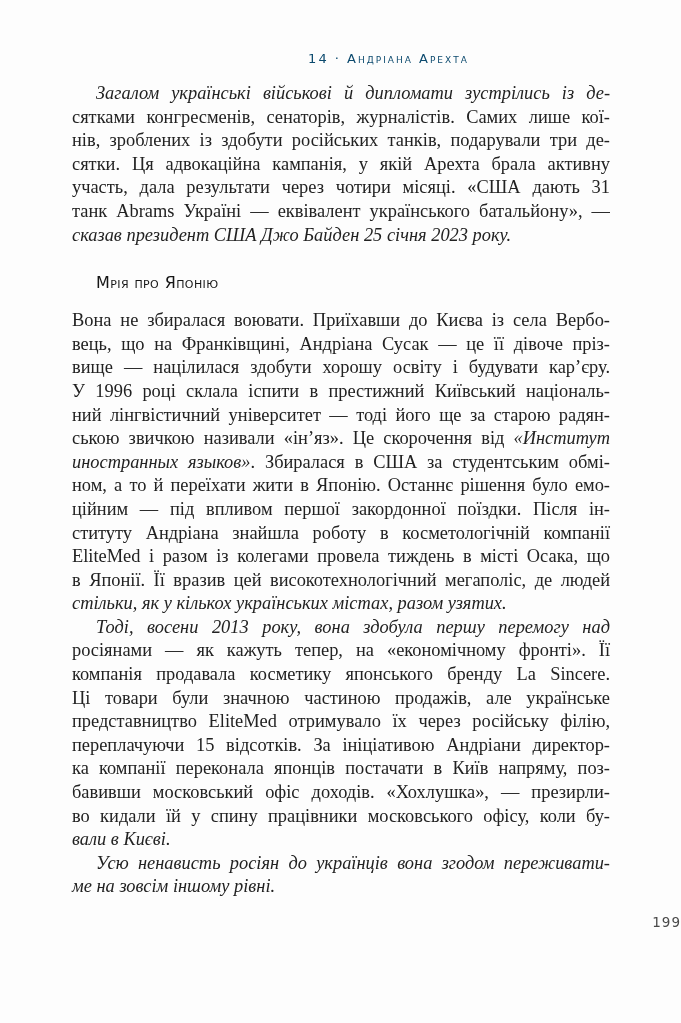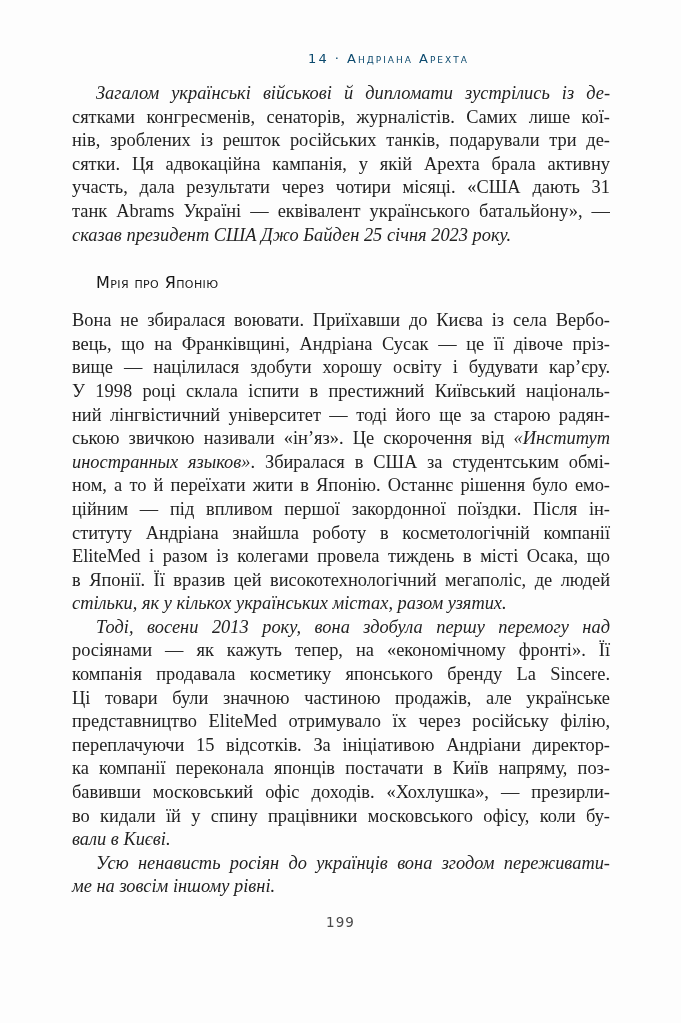--- a/index.html
+++ b/index.html
@@ -66,49 +66,49 @@
     letter-spacing: 0.4px;
     line-height: 20px;
     color: #161616;
     margin: 26px 0 16px 24px;
   }
   .page-number {
     position: absolute;
     top: 914px;
     left: 0;
     width: 100%;
-    text-align: center;
+    text-align: right;
     font-family: "DejaVu Sans", sans-serif;
     font-size: 13.5px;
     letter-spacing: 1px;
     color: #4a4a4a;
   }
 </style>
 </head>
 <body>
 
 <div class="page">
   <div class="running-header">14 · Андріана Арехта</div>
 
   <div class="content">
       <div class="para indent">
         <div class="line first-line"><span>Загалом українські військові й дипломати зустрілись із де-</span></div>
         <div class="line"><span>сятками конгресменів, сенаторів, журналістів. Самих лише кої-</span></div>
-        <div class="line"><span>нів, зроблених із решток російських танків, подарували три де-</span></div>
+        <div class="line"><span>нів, зроблених із здобути російських танків, подарували три де-</span></div>
         <div class="line"><span>сятки. Ця адвокаційна кампанія, у якій Арехта брала активну</span></div>
         <div class="line"><span>участь, дала результати через чотири місяці. «США дають 31</span></div>
         <div class="line"><span>танк Abrams Україні — еквівалент українського батальйону», —</span></div>
         <div class="line last-line"><span>сказав президент США Джо Байден 25 січня 2023 року.</span></div>
       </div>
       <h2 class="section-heading">Мрія про Японію</h2>
       <div class="para">
         <div class="line first-line"><span>Вона не збиралася воювати. Приїхавши до Києва із села Вербо-</span></div>
         <div class="line"><span>вець, що на Франківщині, Андріана Сусак — це її дівоче пріз-</span></div>
         <div class="line"><span>вище — націлилася здобути хорошу освіту і будувати кар’єру.</span></div>
-        <div class="line"><span>У 1998 році склала іспити в престижний Київський національ-</span></div>
+        <div class="line"><span>У 1996 році склала іспити в престижний Київський національ-</span></div>
         <div class="line"><span>ний лінгвістичний університет — тоді його ще за старою радян-</span></div>
         <div class="line"><span>ською звичкою називали «ін’яз». Це скорочення від </span><i>«Институт</i></div>
         <div class="line"><i>иностранных языков»</i><span>. Збиралася в США за студентським обмі-</span></div>
         <div class="line"><span>ном, а то й переїхати жити в Японію. Останнє рішення було емо-</span></div>
         <div class="line"><span>ційним — під впливом першої закордонної поїздки. Після ін-</span></div>
         <div class="line"><span>ституту Андріана знайшла роботу в косметологічній компанії</span></div>
         <div class="line"><span>EliteMed і разом із колегами провела тиждень в місті Осака, що</span></div>
         <div class="line"><span>в Японії. Її вразив цей високотехнологічний мегаполіс, де людей</span></div>
         <div class="line last-line"><span>стільки, як у кількох українських містах, разом узятих.</span></div>
       </div>

